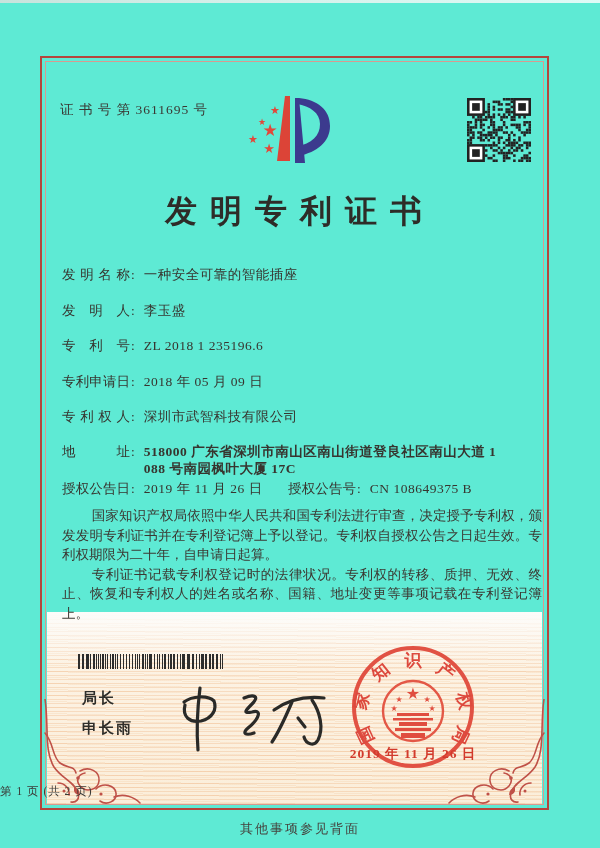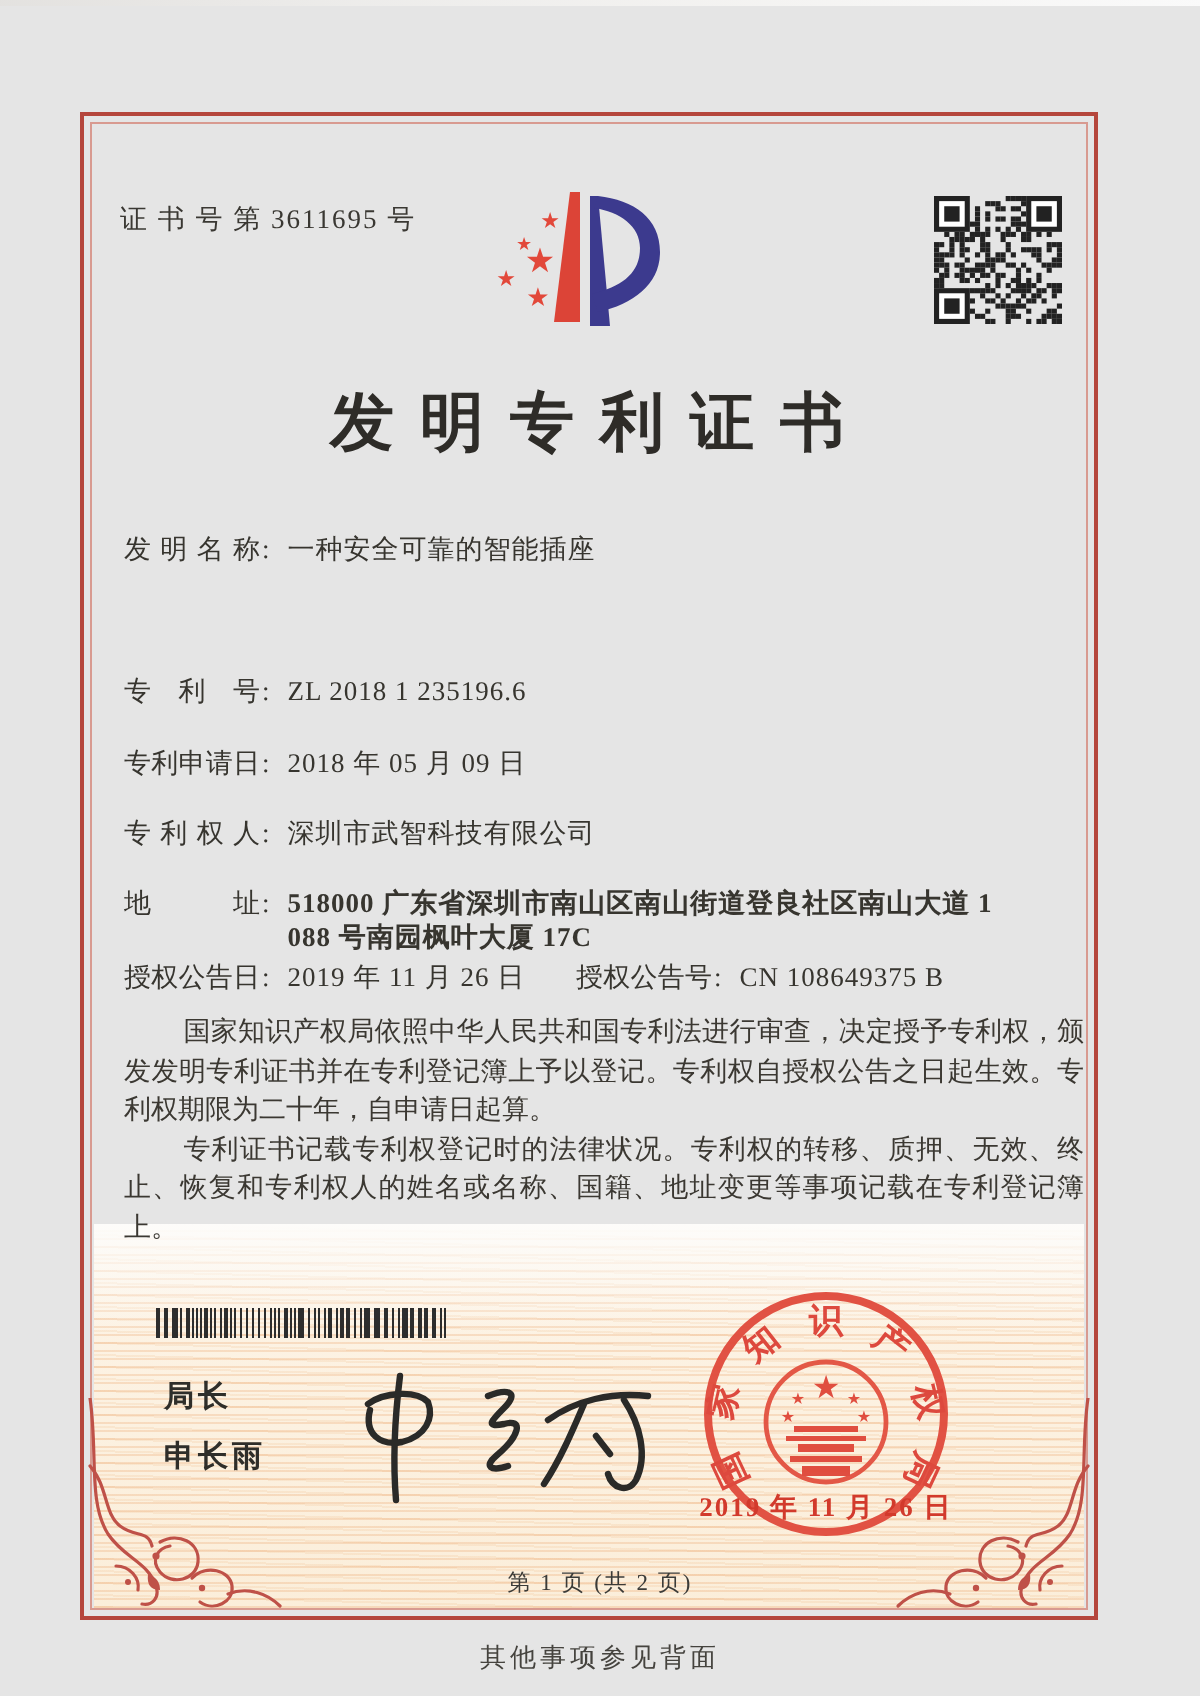--- a/index.html
+++ b/index.html
@@ -1,16 +1,16 @@
 <!DOCTYPE html>
 <html><head>
 <meta charset="utf-8">
 <style>
   html,body{margin:0;padding:0;background:#ffffff;}
-  .page{position:relative;width:600px;height:848px;background:#e5e5e5;overflow:hidden;
+  .page{position:relative;width:600px;height:848px;background:#5eead4;overflow:hidden;
         font-family:"Liberation Serif","DejaVu Serif",serif;color:#37352f;}
   .scan-edge{position:absolute;left:0;top:0;width:100%;height:3px;
              background:linear-gradient(90deg,#e3e1de 0%,#efeeec 30%,#f7f6f4 60%,#ffffff 100%);opacity:.8;}
 
   
   .frame-outer{position:absolute;left:40px;top:56px;width:505px;height:750px;
                border:2px solid #b5463c;}
   .frame-inner{position:absolute;left:3px;top:3px;right:3px;bottom:3px;border:1px solid #d89a90;}
 
   
@@ -54,21 +54,21 @@
   .officer-name{position:absolute;left:82px;top:719px;font-size:15px;font-weight:700;
                 font-family:"Liberation Sans","DejaVu Sans",sans-serif;color:#2f2e2a;letter-spacing:2px;}
   .signature{position:absolute;left:168px;top:676px;width:172px;height:88px;}
 
   .seal{position:absolute;left:347px;top:641px;width:132px;height:132px;opacity:.95;}
   .seal-char{font-size:17px;font-weight:700;fill:#dc4136;text-anchor:middle;
              font-family:"Liberation Serif","DejaVu Serif",serif;}
   .seal-date{position:absolute;left:347px;top:745px;width:132px;text-align:center;
              font-size:13.5px;font-weight:600;color:#d23a2c;letter-spacing:1px;}
 
-  .page-info{position:absolute;left:0;top:784px;width:100%;text-align:center;
+  .page-info{position:absolute;left:0;top:784px;width:100%;text-align:left;
              font-size:11.5px;letter-spacing:1px;color:#3b3b38;}
   .back-note{position:absolute;left:0;top:820px;width:100%;text-align:center;
              font-size:13px;letter-spacing:2px;color:#45433e;}
 </style>
 </head>
 <body>
 
 <div class="page">
 
   <div class="scan-edge"></div>
@@ -357,20 +357,23 @@
       <rect x="21" y="24" width="1" height="1" fill="#222"></rect>
       <rect x="23" y="24" width="1" height="1" fill="#222"></rect>
       <rect x="24" y="24" width="1" height="1" fill="#222"></rect>
     </svg>
 
   <div class="title">发明专利证书</div>
 
   <div class="field-row row-name">
     <span class="flabel">发明名称</span><span class="fcolon">:</span><span class="fvalue">一种安全可靠的智能插座</span>
   </div>
+  <div class="field-row row-inventor">
+    <span class="flabel">发明人</span><span class="fcolon">:</span><span class="fvalue">李玉盛</span>
+  </div>
   <div class="field-row row-patno">
     <span class="flabel">专利号</span><span class="fcolon">:</span><span class="fvalue">ZL 2018 1 235196.6</span>
   </div>
   <div class="field-row row-filing">
     <span class="flabel">专利申请日</span><span class="fcolon">:</span><span class="fvalue">2018 年 05 月 09 日</span>
   </div>
   <div class="field-row row-patentee">
     <span class="flabel">专利权人</span><span class="fcolon">:</span><span class="fvalue">深圳市武智科技有限公司</span>
   </div>
   <div class="field-row row-addr">

